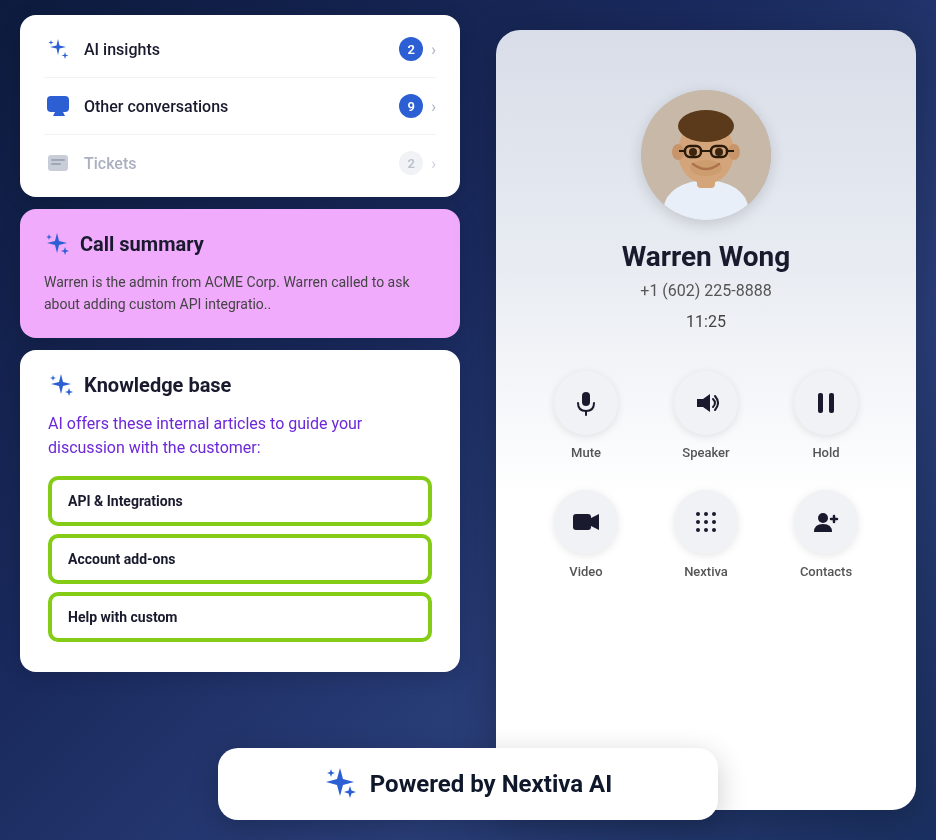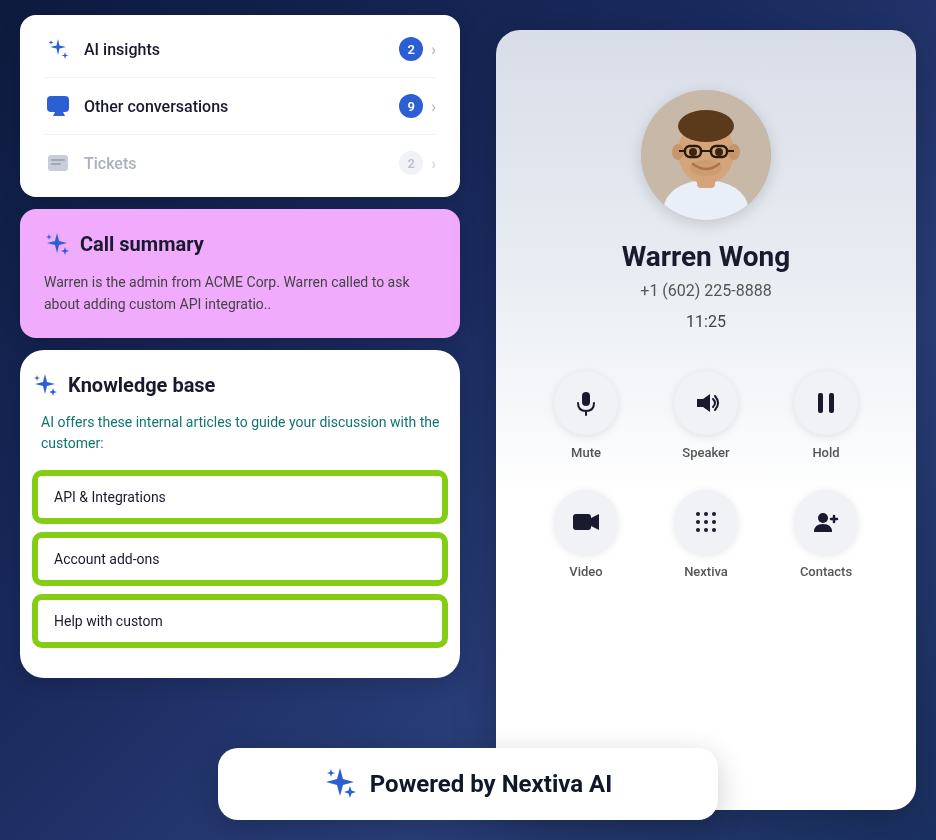--- a/index.html
+++ b/index.html
@@ -118,42 +118,42 @@
 
     .card-body {
       font-size: 14px;
       color: #444;
       line-height: 1.6;
     }
 
     
     .kb-card {
       background: #ffffff;
-      border-radius: 24px;
-      padding: 22px 12px;
+      border-radius: 16px;
+      padding: 22px 28px;
       box-shadow: 0 4px 20px rgba(0,0,0,0.15);
     }
 
     .kb-subtitle {
-      font-size: 14px;
-      color: #0f766e;
+      font-size: 16px;
+      color: #6d28d9;
       margin-bottom: 16px;
       line-height: 1.5;
-      margin-left: 9px;
     }
 
     .kb-item {
-      border: 6px solid #84cc16;
+      border: 4px solid #84cc16;
       border-radius: 10px;
       padding: 13px 16px;
       font-size: 14px;
       color: #1a1a2e;
       margin-bottom: 8px;
       cursor: pointer;
       background: #fff;
+      font-weight: bold;
     }
 
     
     .right-panel {
       position: absolute;
       right: 20px;
       top: 30px;
       width: 420px;
       height: 780px;
       background: linear-gradient(180deg, #d8dde8 0%, #e8ecf2 30%, #ffffff 60%);

